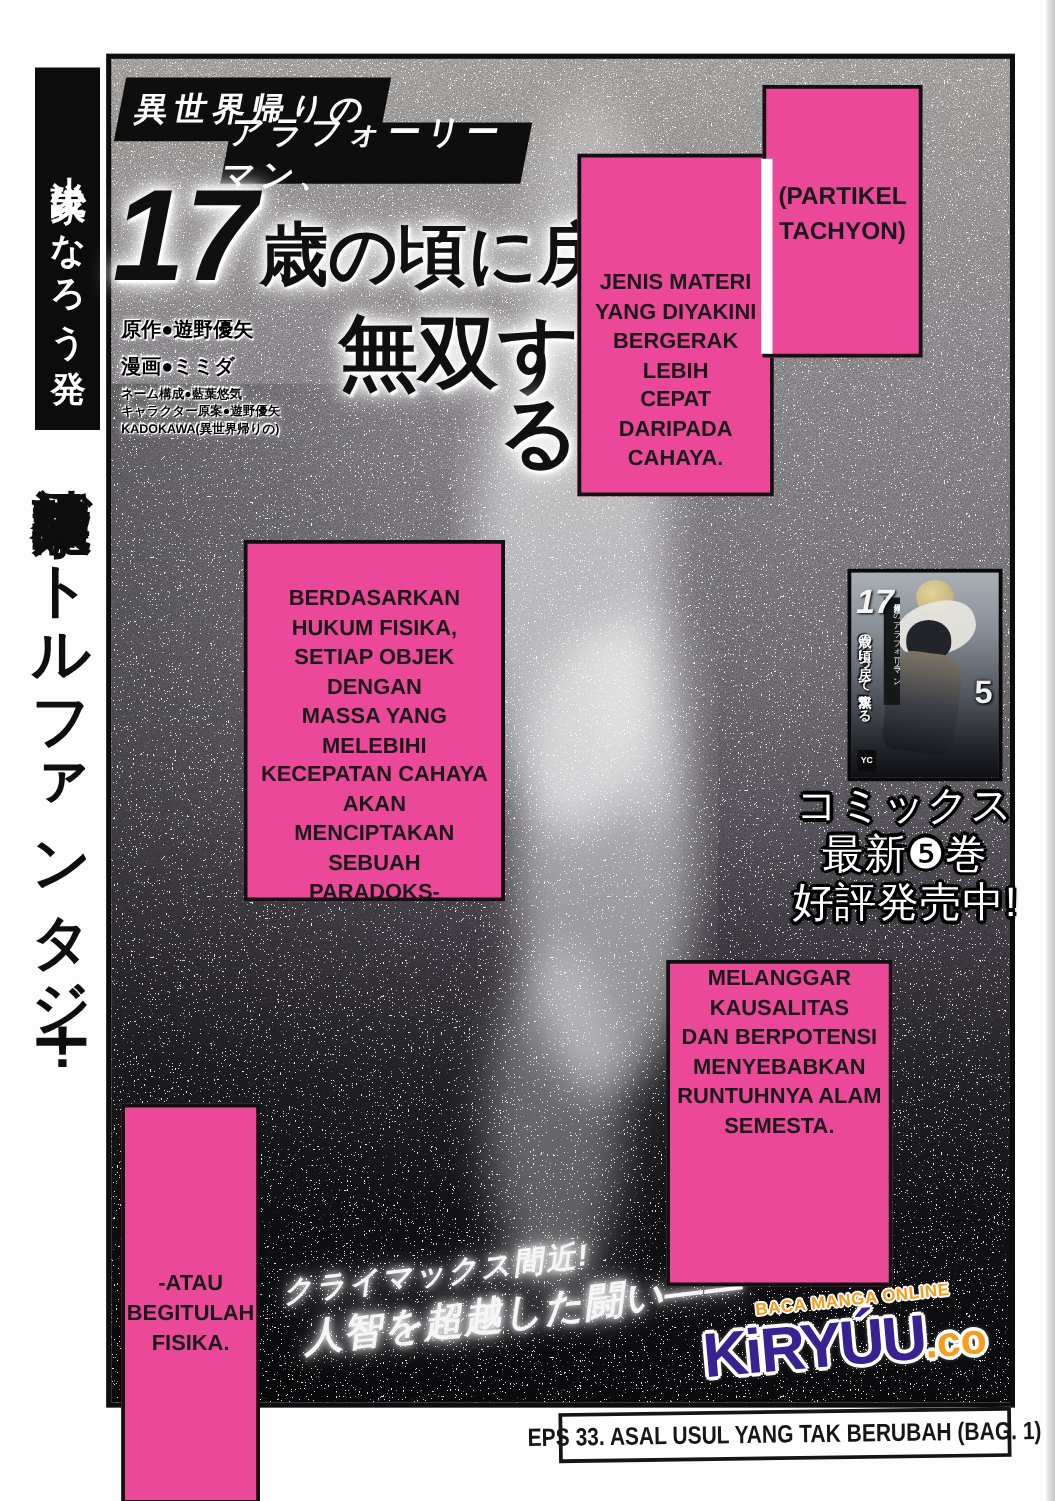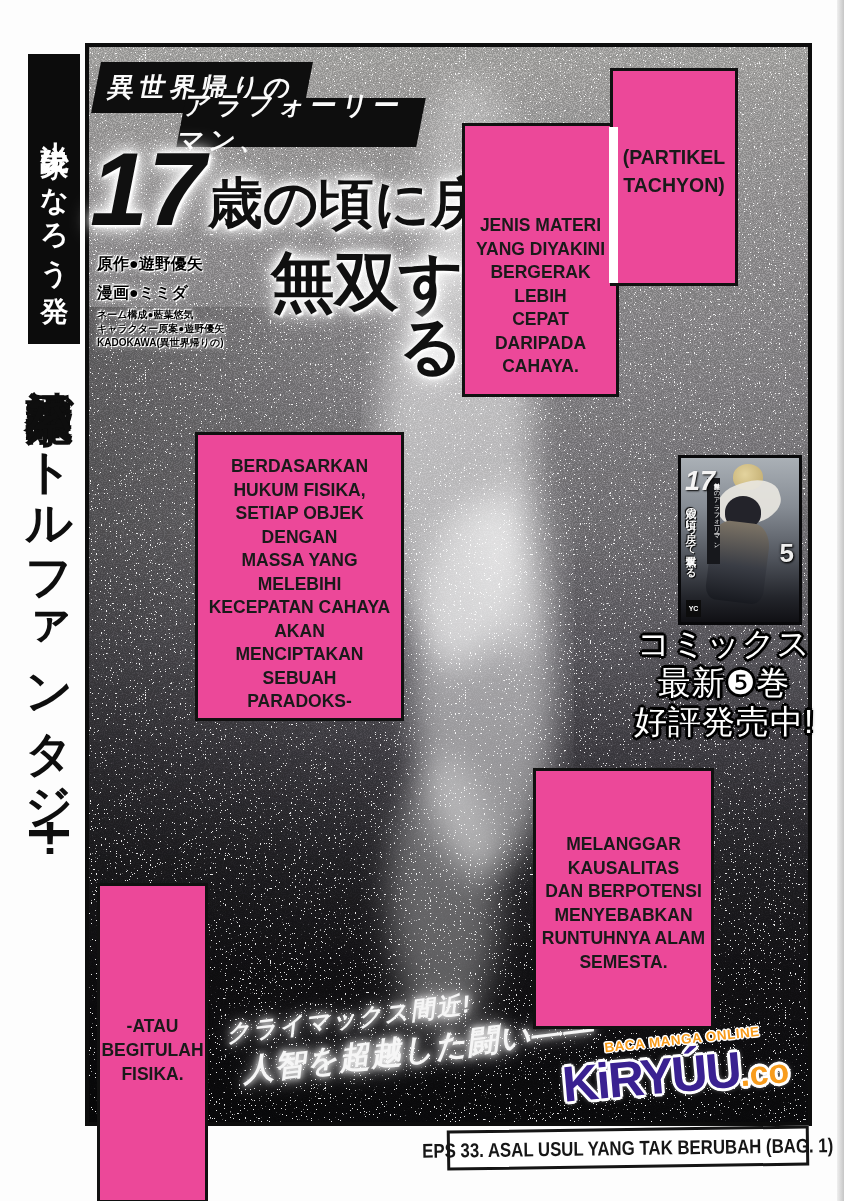--- a/index.html
+++ b/index.html
@@ -39,23 +39,23 @@
 
   
   .bubble { position:absolute; background:#ec4899; border:3px solid #111; z-index:4;
     text-align:center; color:#1a1a1a; font-weight:700; }
   .bubble-text { white-space:pre-line; }
   .b-tachyon { left:610px; top:68px; width:128px; height:218px; padding-top:72px;
     font-size:19.5px; line-height:28px; z-index:5; }
   .b-jenis { left:462px; top:123px; width:157px; height:274px; padding-top:88px;
     font-size:17.5px; line-height:23.5px; }
   .seam-patch { position:absolute; left:609px; top:127px; width:9px; height:156px; background:#fff; z-index:6; }
-  .b-berdasarkan { left:195px; top:432px; width:209px; height:289px; padding-top:20px;
+  .b-berdasarkan { left:195px; top:432px; width:209px; height:289px; padding-top:32px;
     font-size:17.5px; line-height:23.5px; }
-  .b-melanggar { left:533px; top:768px; width:181px; height:261px; padding-top:62px;
+  .b-melanggar { left:533px; top:768px; width:181px; height:261px; 
     font-size:17.5px; line-height:23.5px; }
   .b-atau { left:97px; top:883px; width:111px; height:320px; padding-top:128px;
     font-size:17.5px; line-height:24px; z-index:6; }
 
   
   .book-cover { position:absolute; left:678px; top:455px; width:124px; height:170px; z-index:2;
     border:3px solid #08080a; overflow:hidden;
     background:linear-gradient(180deg,#aab0b6 0%,#868c94 30%,#4e525a 62%,#23252b 85%,#101014 100%); }
   .cover-blond-head { position:absolute; left:52px; top:6px; width:30px; height:26px;
     background:radial-gradient(circle at 40% 40%,#e3d39e,#bfa96c); border-radius:50% 50% 45% 45%; }

